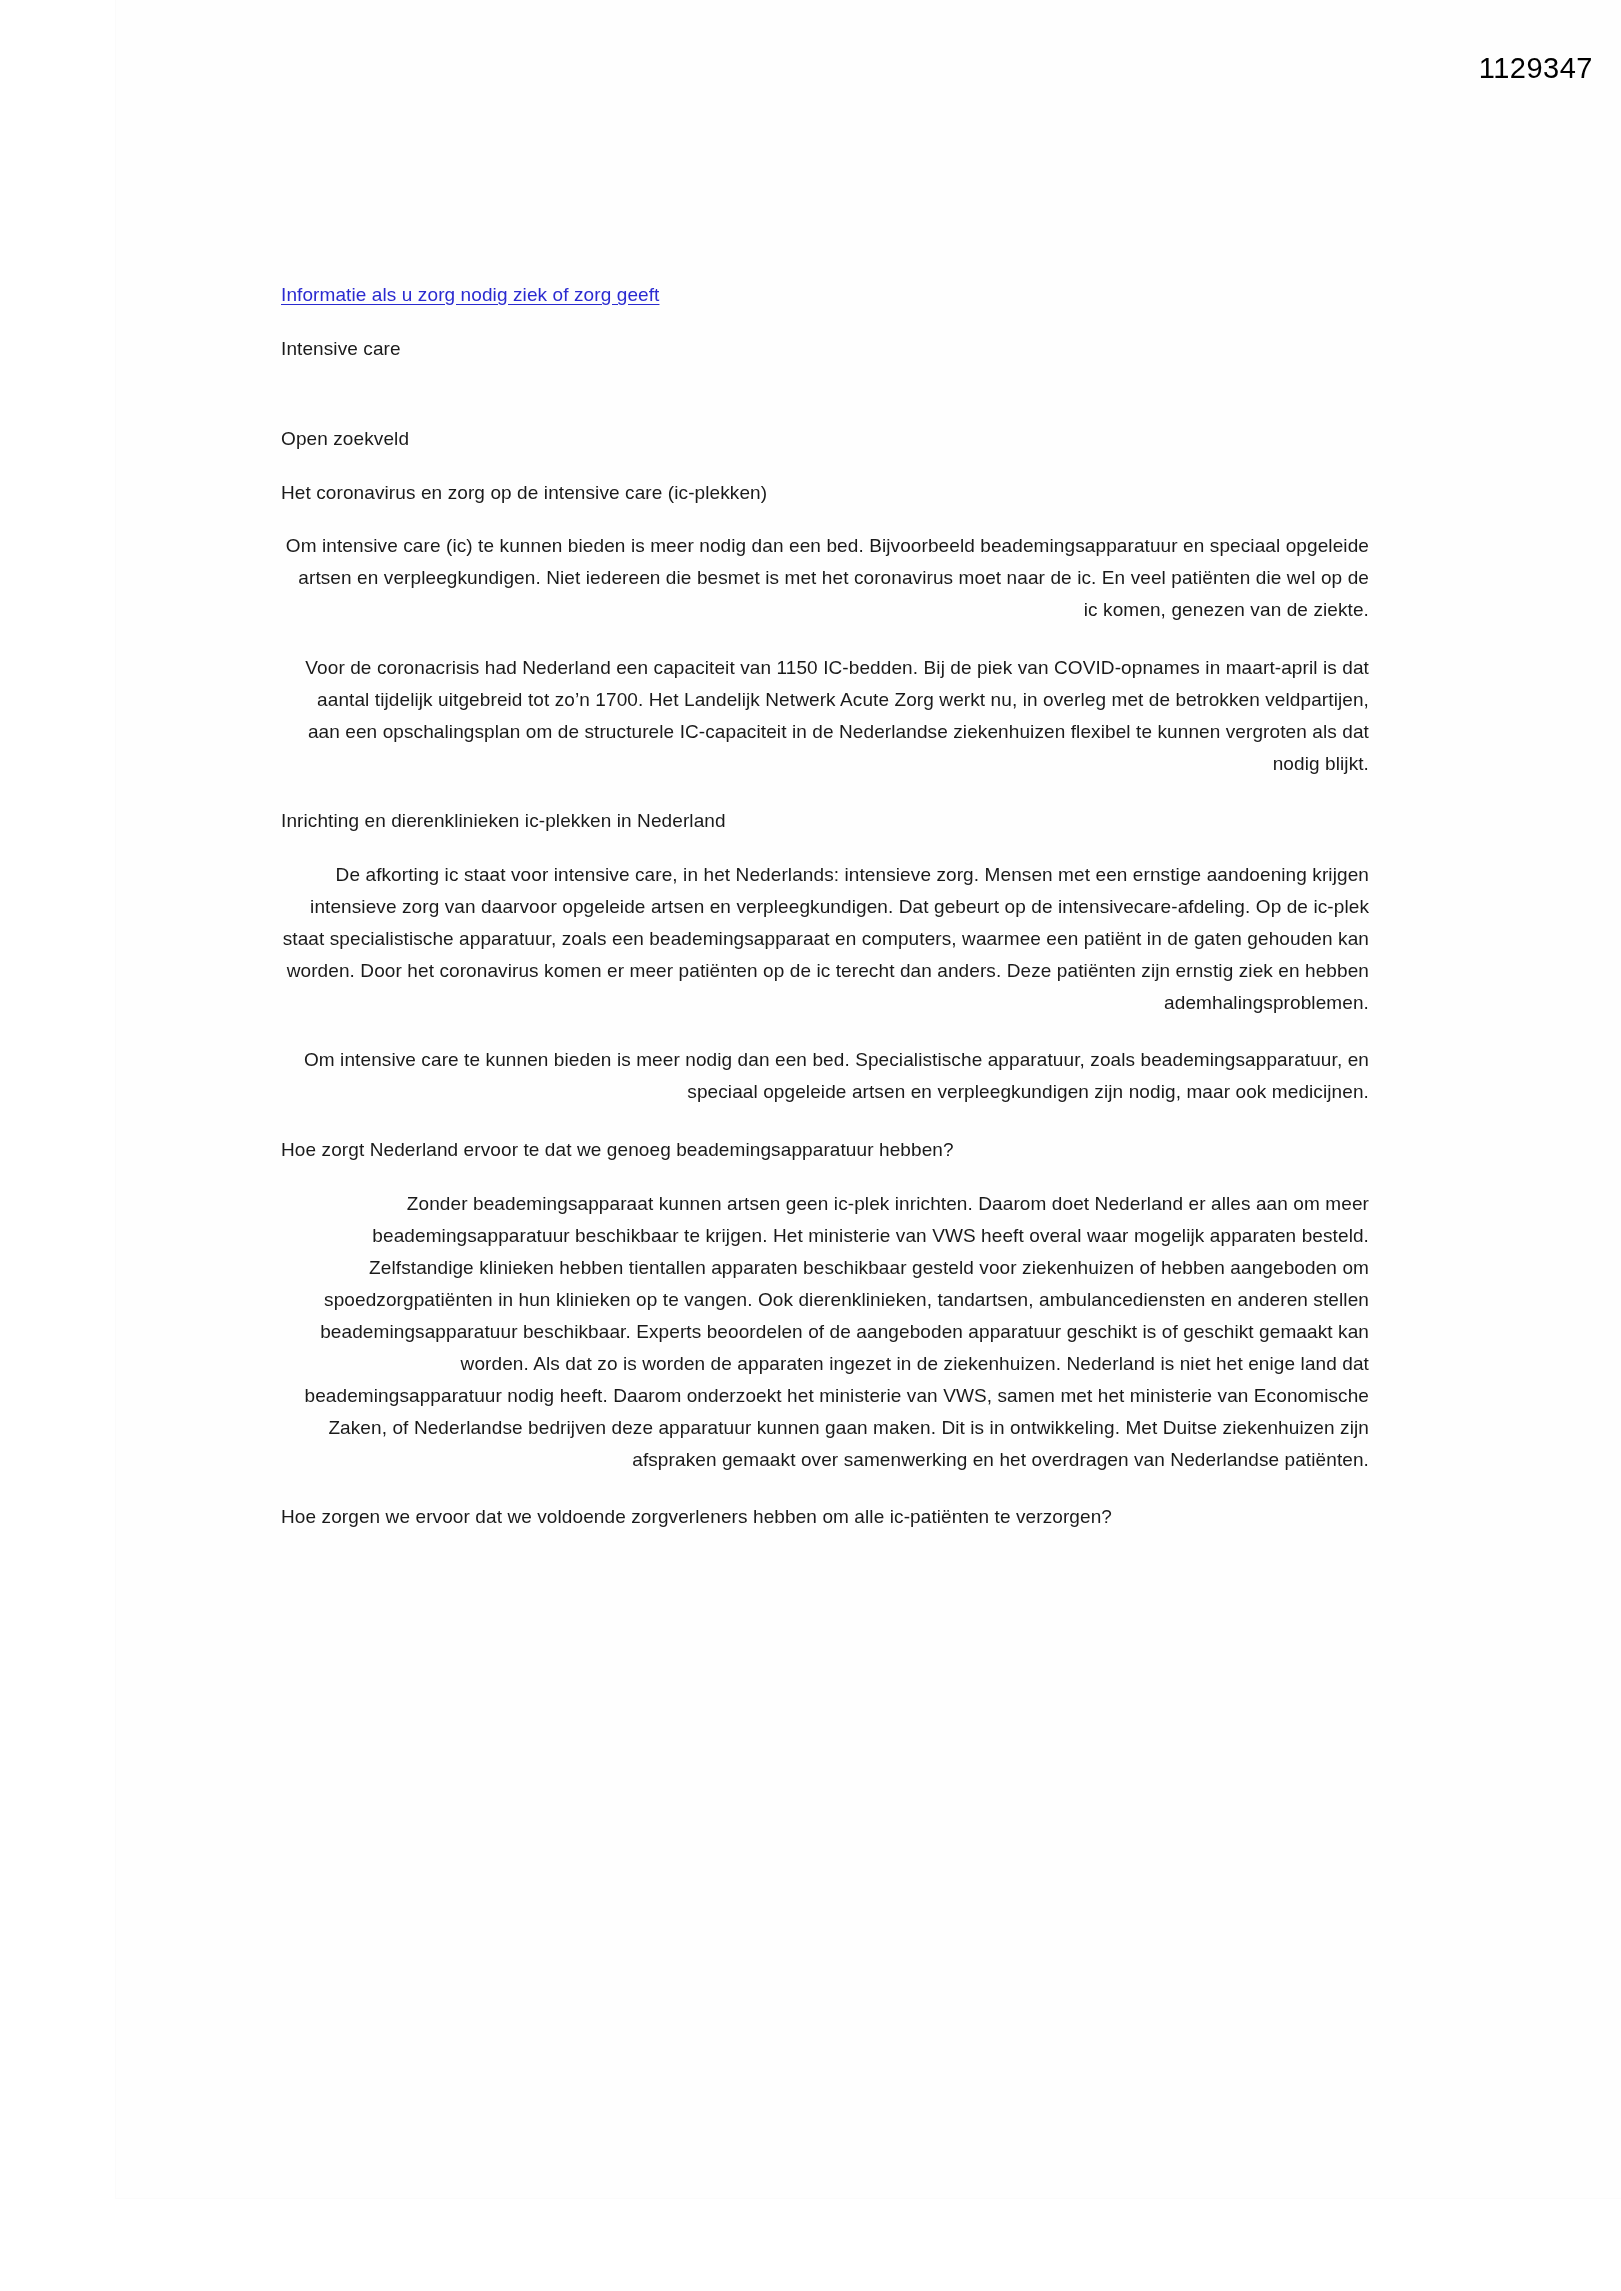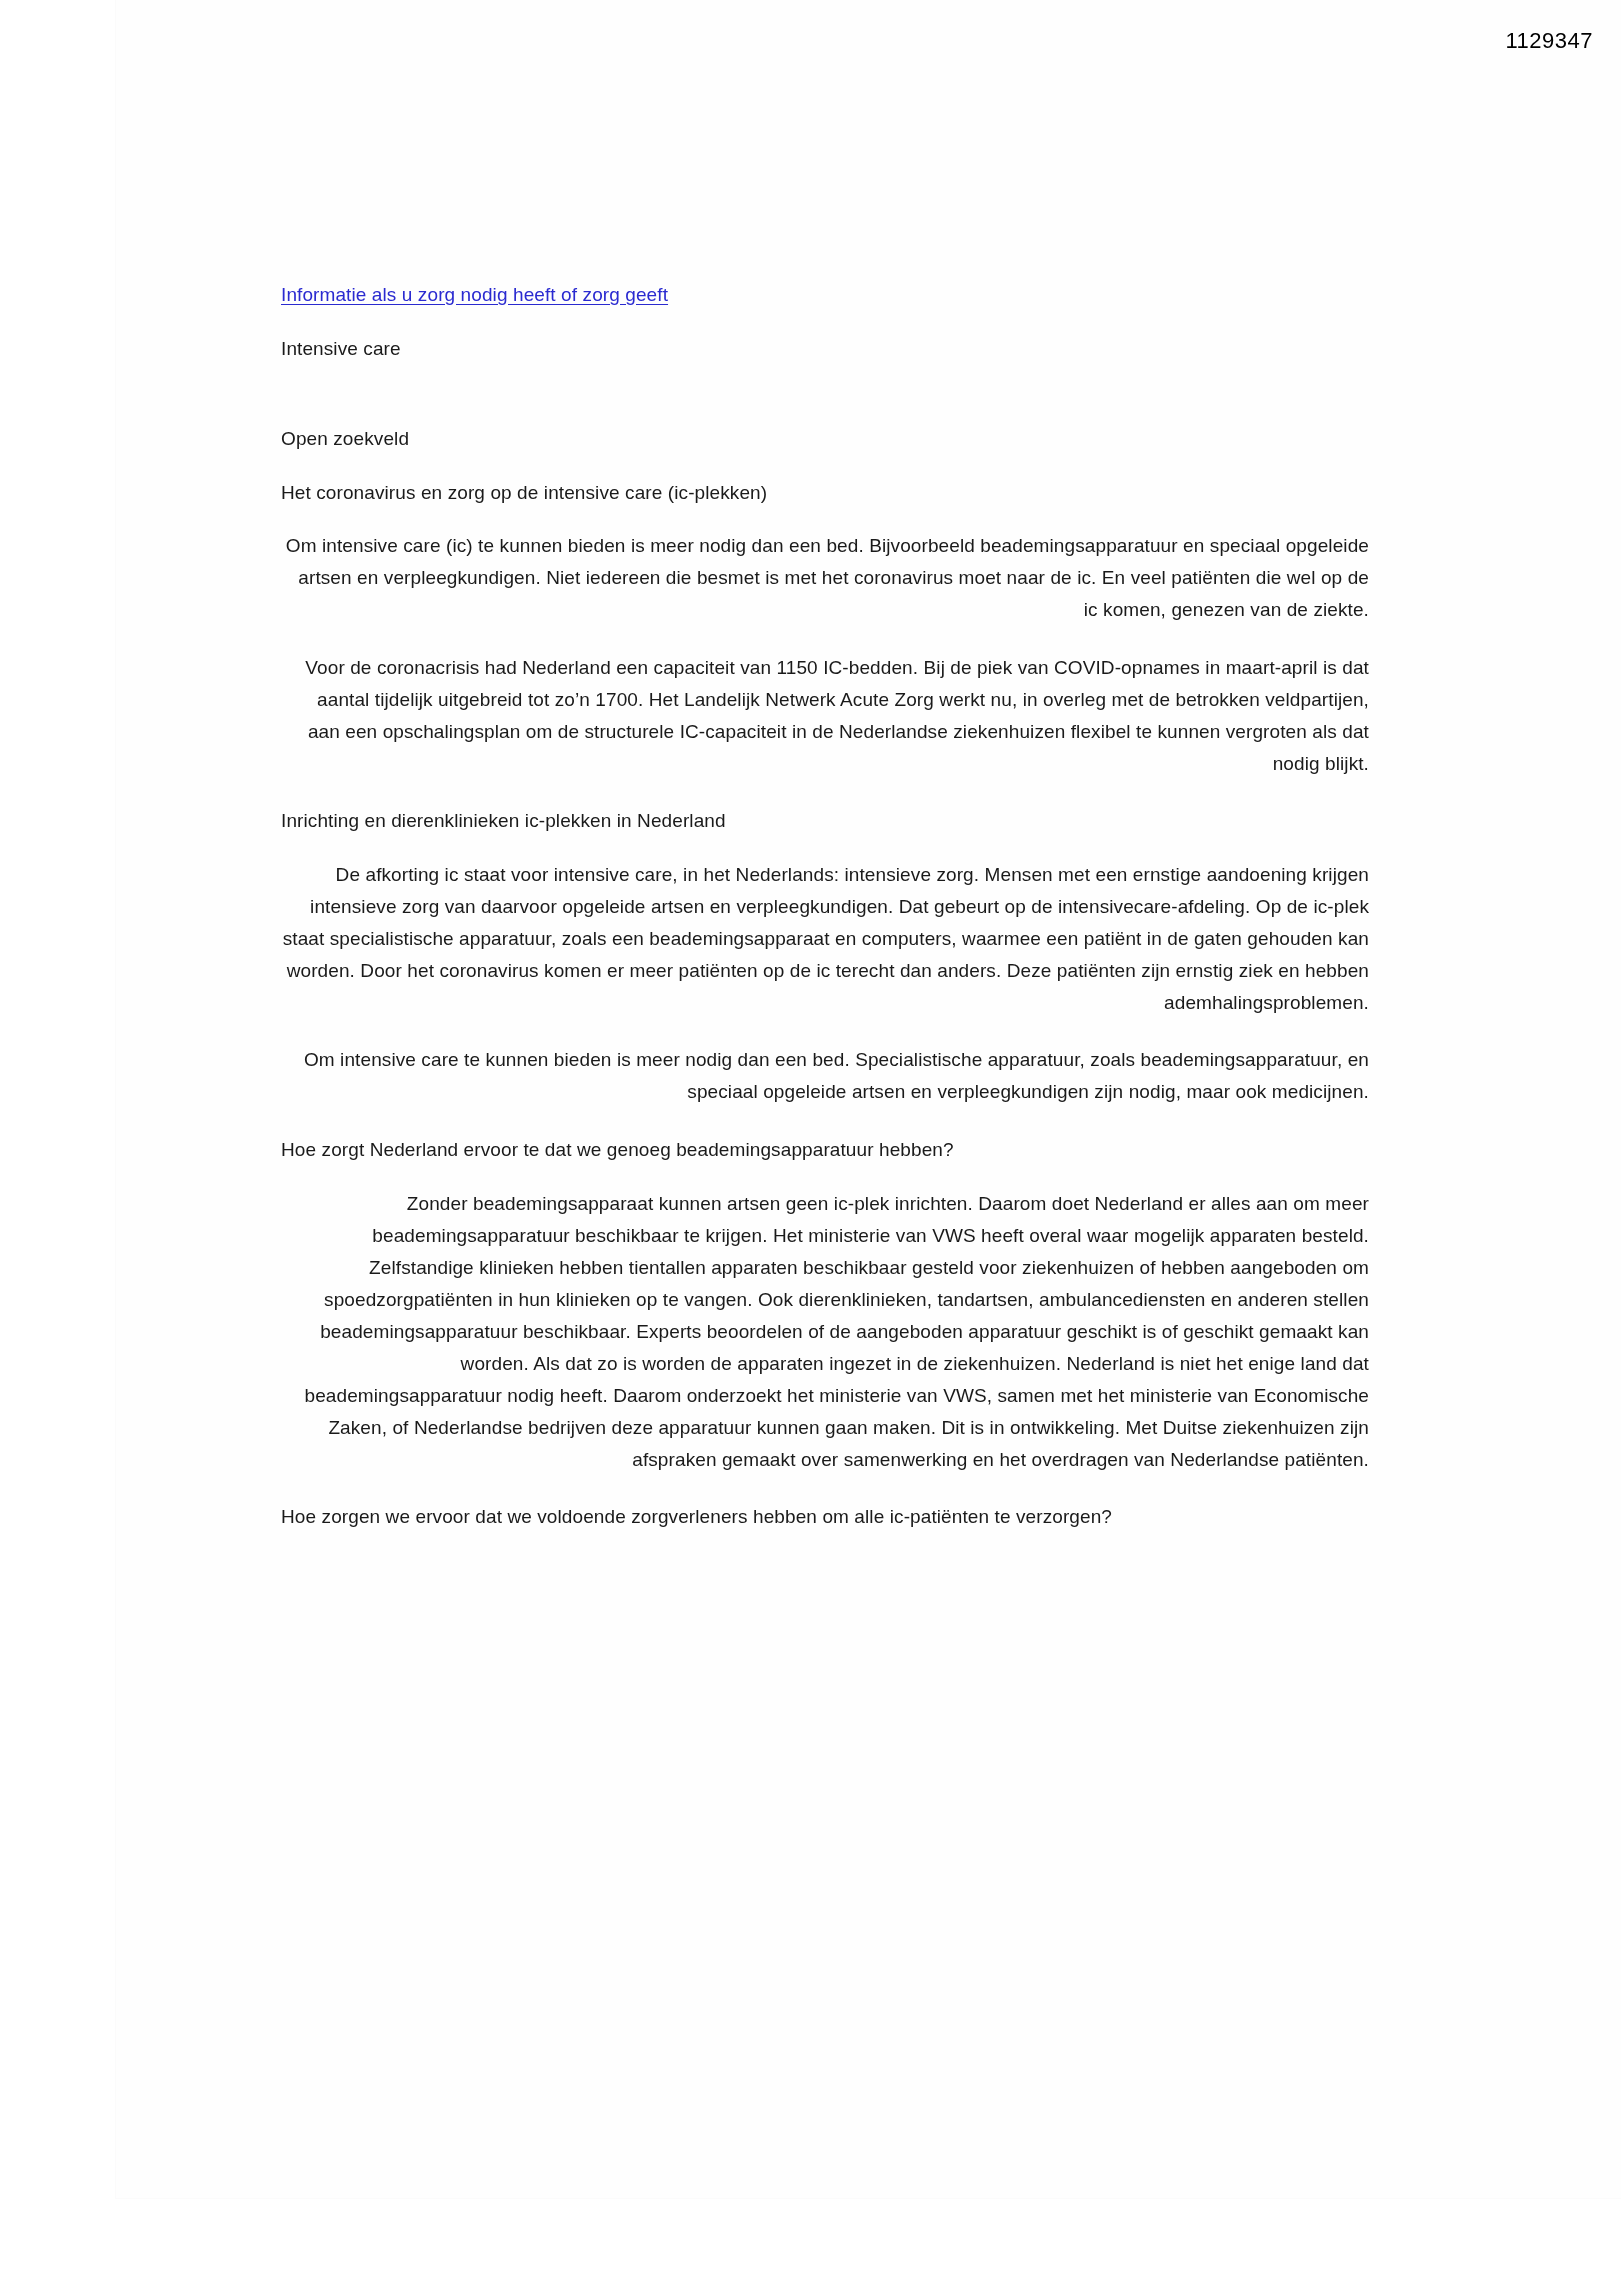--- a/index.html
+++ b/index.html
@@ -25,22 +25,22 @@
     height: 2198px;
     background: #fefefe;
     box-shadow: 0 0 0 1px rgba(0,0,0,0.015);
     box-sizing: border-box;
   }
 
   
   .doc-header {
     position: absolute;
     right: 29px;
-    top: 28px;
-    font-size: 22px;
+    top: 52px;
+    font-size: 29px;
     letter-spacing: 0.5px;
     color: #000000;
     font-family: "Liberation Sans", sans-serif;
     text-align: right;
     white-space: nowrap;
   }
 
   
   .content {
     position: absolute;
@@ -85,21 +85,21 @@
 </head>
 <body>
 
 <div class="page-sheet">
 
   <div class="doc-header">1129347</div>
 
   <div class="content">
 
     <p class="block tight">
-      <a class="doclink" href="#">Informatie als u zorg nodig heeft of zorg geeft</a>
+      <a class="doclink" href="#">Informatie als u zorg nodig ziek of zorg geeft</a>
     </p>
 
     <p class="block tight">Intensive care</p>
 
 
     <div class="spacer-gap"></div>
 
     <p class="block tight">Open zoekveld</p>
 
     <p class="block tight">Het coronavirus en zorg op de intensive care (ic-plekken)</p>

